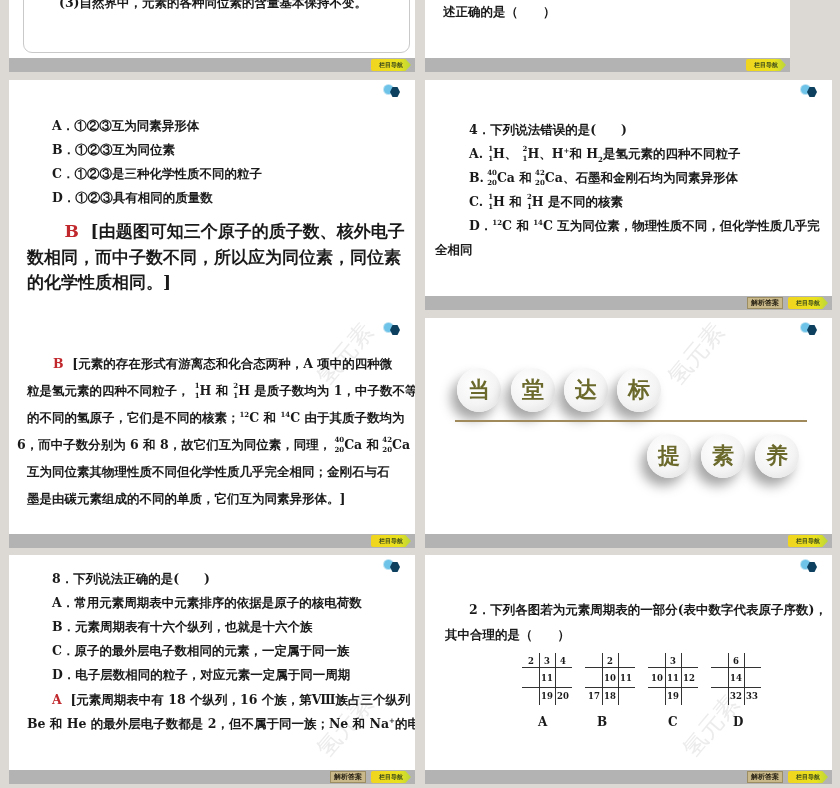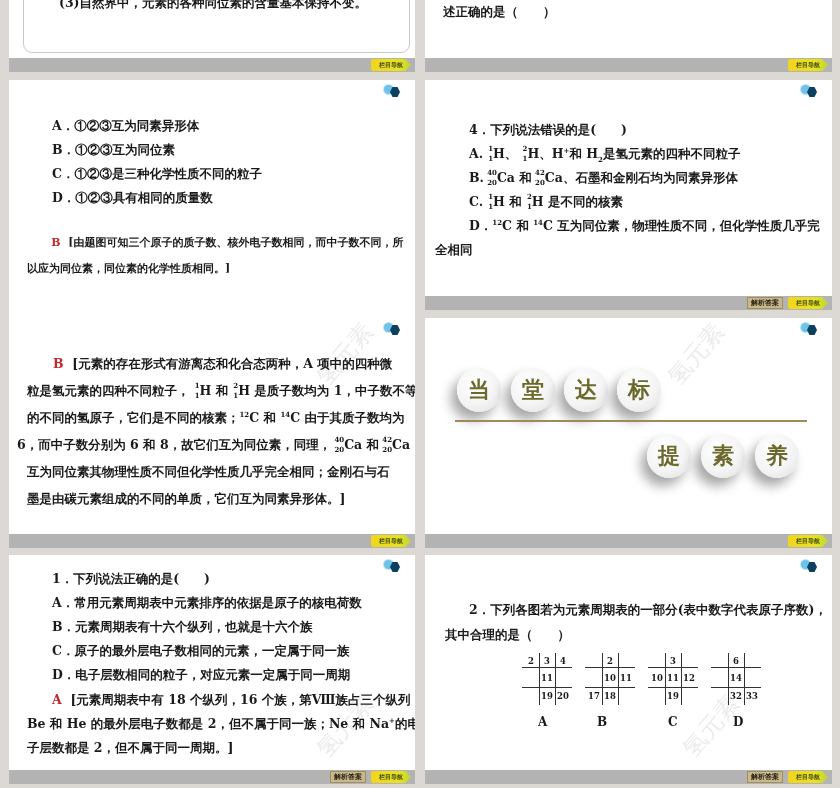--- a/index.html
+++ b/index.html
@@ -72,25 +72,24 @@
   }
   .txt {
     position: absolute;
     font-size: 12.5px;
     font-weight: bold;
     line-height: 24px;
     white-space: nowrap;
   }
   .para {
     position: absolute;
-    font-size: 11px;
+    font-size: 17px;
     font-weight: bold;
     line-height: 25.5px;
     text-indent: 2.2em;
-    margin-top: 11px;
   }
   .red { color: #c0282d; }
   sup, sub { font-size: 7px; line-height: 0; }
   .iso { display: inline-block; position: relative; width: 10px; height: 12px; vertical-align: -2px; }
   .iso .m { position: absolute; right: 0; top: -3px; font-size: 7px; line-height: 8px; }
   .iso .z { position: absolute; right: 0; bottom: -3px; font-size: 7px; line-height: 8px; }
   .rounded-box {
     position: absolute;
     left: 14px; top: -10px;
     width: 387px; height: 63px;
@@ -149,21 +148,21 @@
 <body>
 
 <div class="slide" style="left:9px; top:0; width:406px; height:72px;">
   <div class="rounded-box"></div>
   <div class="txt" style="left:50px; top:-9px;">(3)自然界中，元素的各种同位素的含量基本保持不变。</div>
   <div class="footer">
     <div class="nav-btn">栏目导航</div>
   </div>
 </div>
 
-<div class="slide" style="left:425px; top:0; width:407px; height:72px;">
+<div class="slide" style="left:425px; top:0; width:365px; height:72px;">
   <div class="txt" style="left:18px; top:0px;">述正确的是（　　）</div>
   <div class="footer">
     <div class="nav-btn">栏目导航</div>
   </div>
 </div>
 
 <div class="slide" style="left:9px; top:80px; width:406px; height:280px;">
   <div class="logo">
       <div class="c1"></div>
       <div class="c2"></div>
@@ -249,32 +248,31 @@
     <div class="nav-btn">栏目导航</div>
   </div>
 </div>
 
 <div class="slide" style="left:9px; top:555px; width:406px; height:229px;">
   <div class="logo">
       <div class="c1"></div>
       <div class="c2"></div>
     </div>
   <div class="watermark" style="left:300px; top:155px;">氢元素</div>
-  <div class="txt" style="left:43px; top:12px;">1．下列说法正确的是(　　)</div>
+  <div class="txt" style="left:43px; top:12px;">8．下列说法正确的是(　　)</div>
   <div class="txt" style="left:43px; top:36px;">A．常用元素周期表中元素排序的依据是原子的核电荷数</div>
   <div class="txt" style="left:43px; top:60px;">B．元素周期表有十六个纵列，也就是十六个族</div>
   <div class="txt" style="left:43px; top:84px;">C．原子的最外层电子数相同的元素，一定属于同一族</div>
   <div class="txt" style="left:43px; top:108px;">D．电子层数相同的粒子，对应元素一定属于同一周期</div>
   <div class="txt" style="left:43px; top:133px;">
     <span class="red">A</span>&nbsp;&nbsp;<span>[元素周期表中有 18 个纵列，16 个族，第Ⅷ族占三个纵列；</span>
   </div>
   <div class="txt" style="left:18px; top:157px;">
     <span>Be 和 He 的最外层电子数都是 2，但不属于同一族；Ne 和 Na</span><sup>+</sup><span>的电</span>
   </div>
-  <div class="txt" style="left:18px; top:181px;">子层数都是 2，但不属于同一周期。]</div>
   <div class="footer">
     <div class="ans-btn">解析答案</div>
     <div class="nav-btn">栏目导航</div>
   </div>
 </div>
 
 <div class="slide" style="left:425px; top:555px; width:407px; height:229px;">
   <div class="logo">
       <div class="c1"></div>
       <div class="c2"></div>

